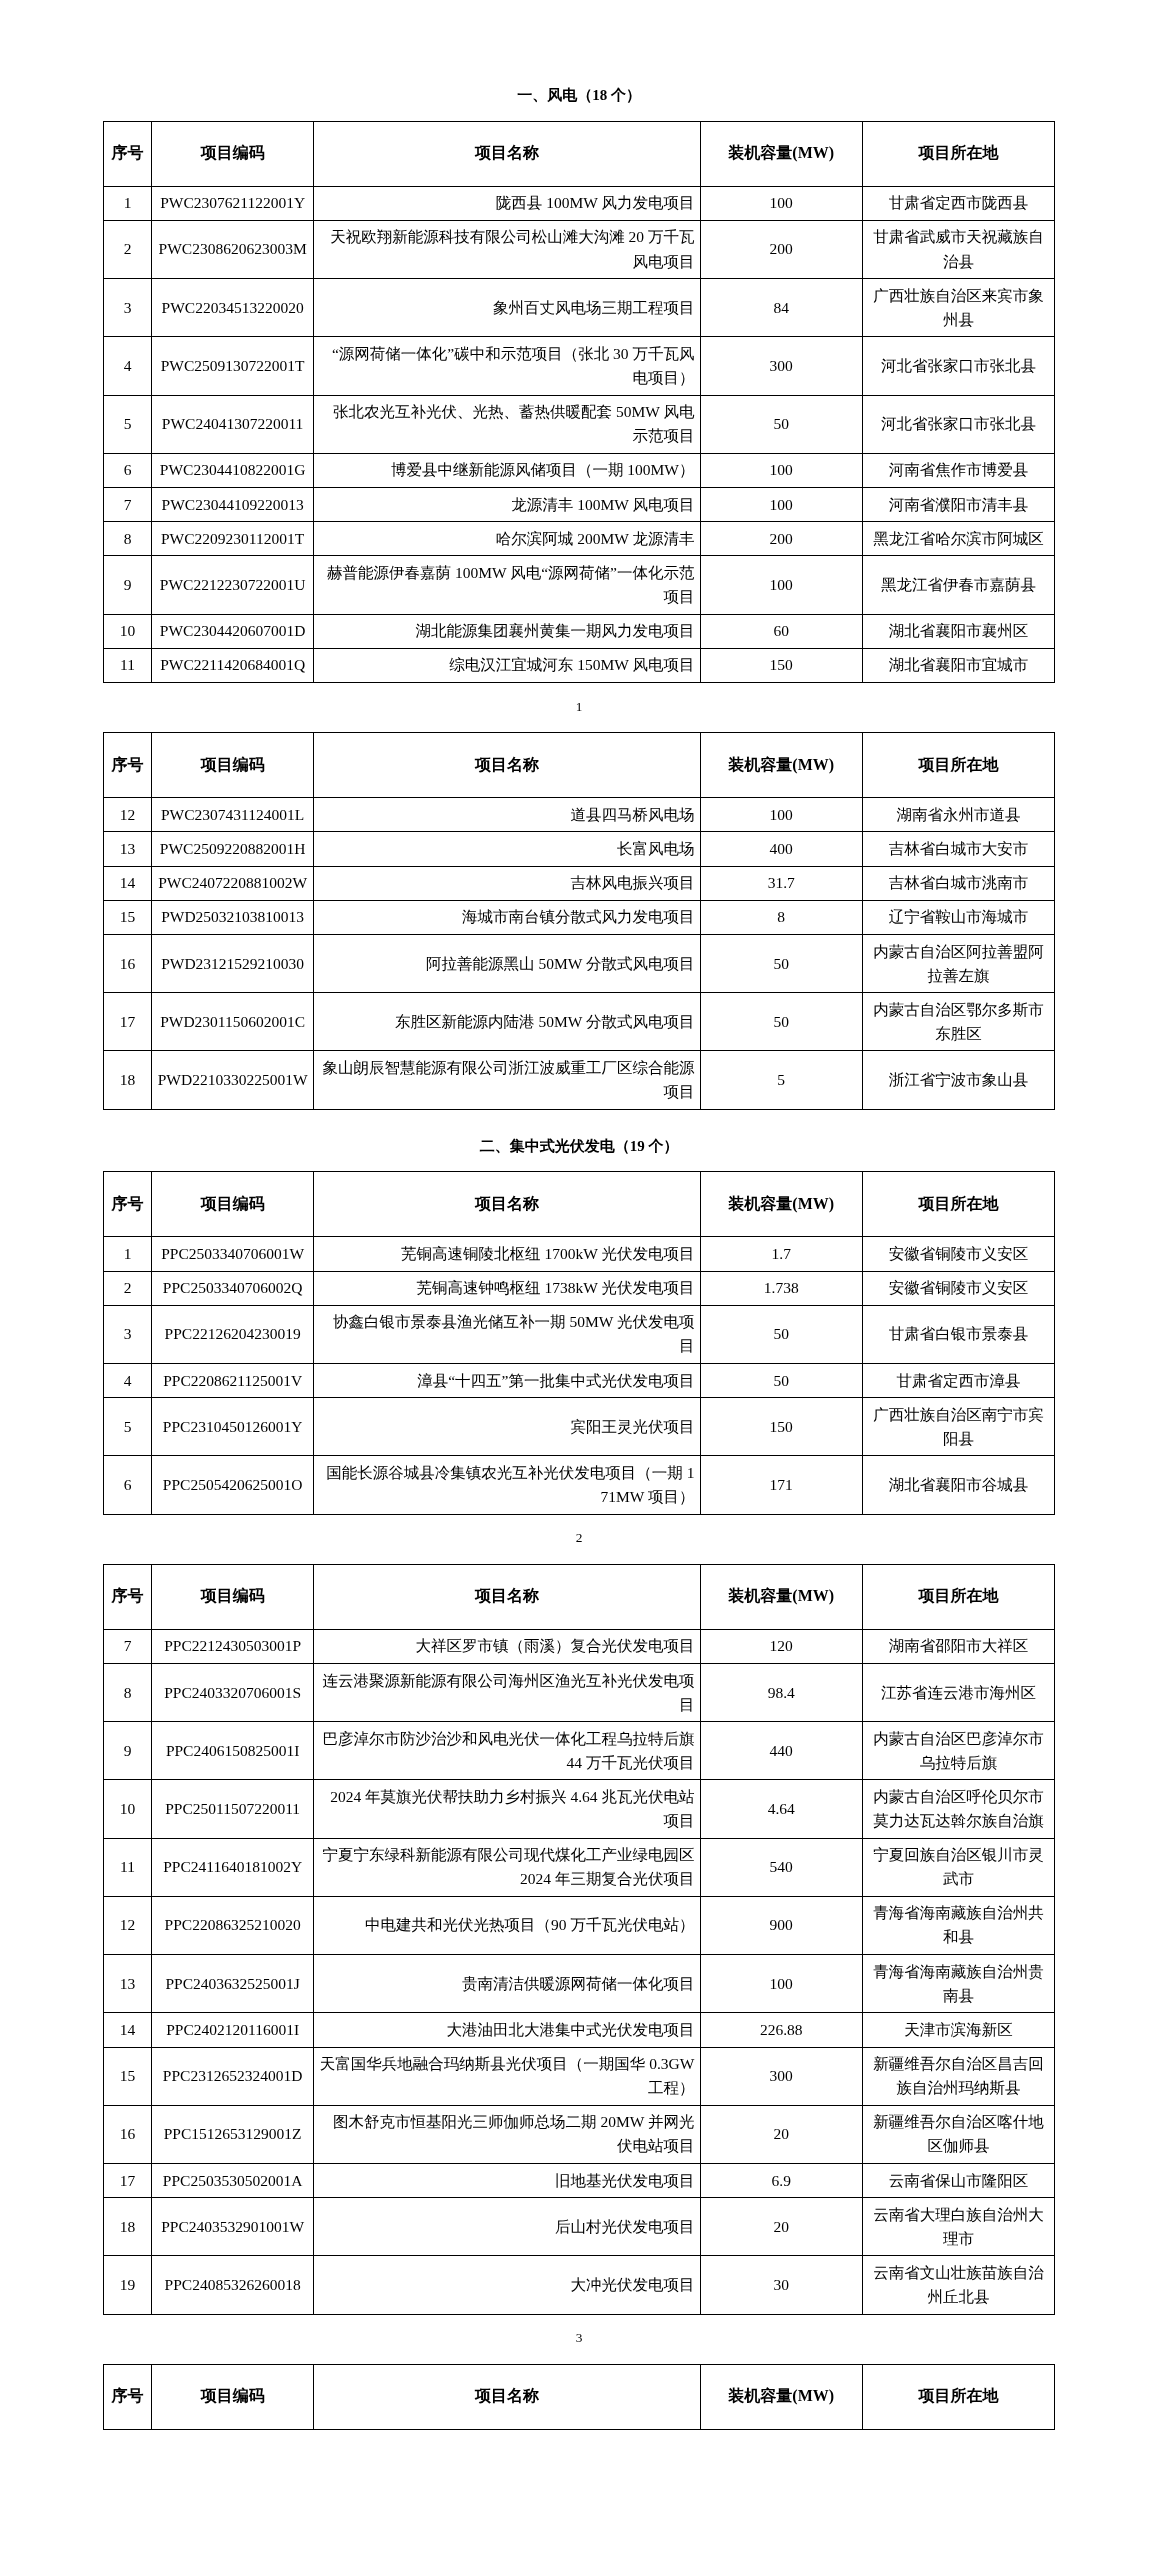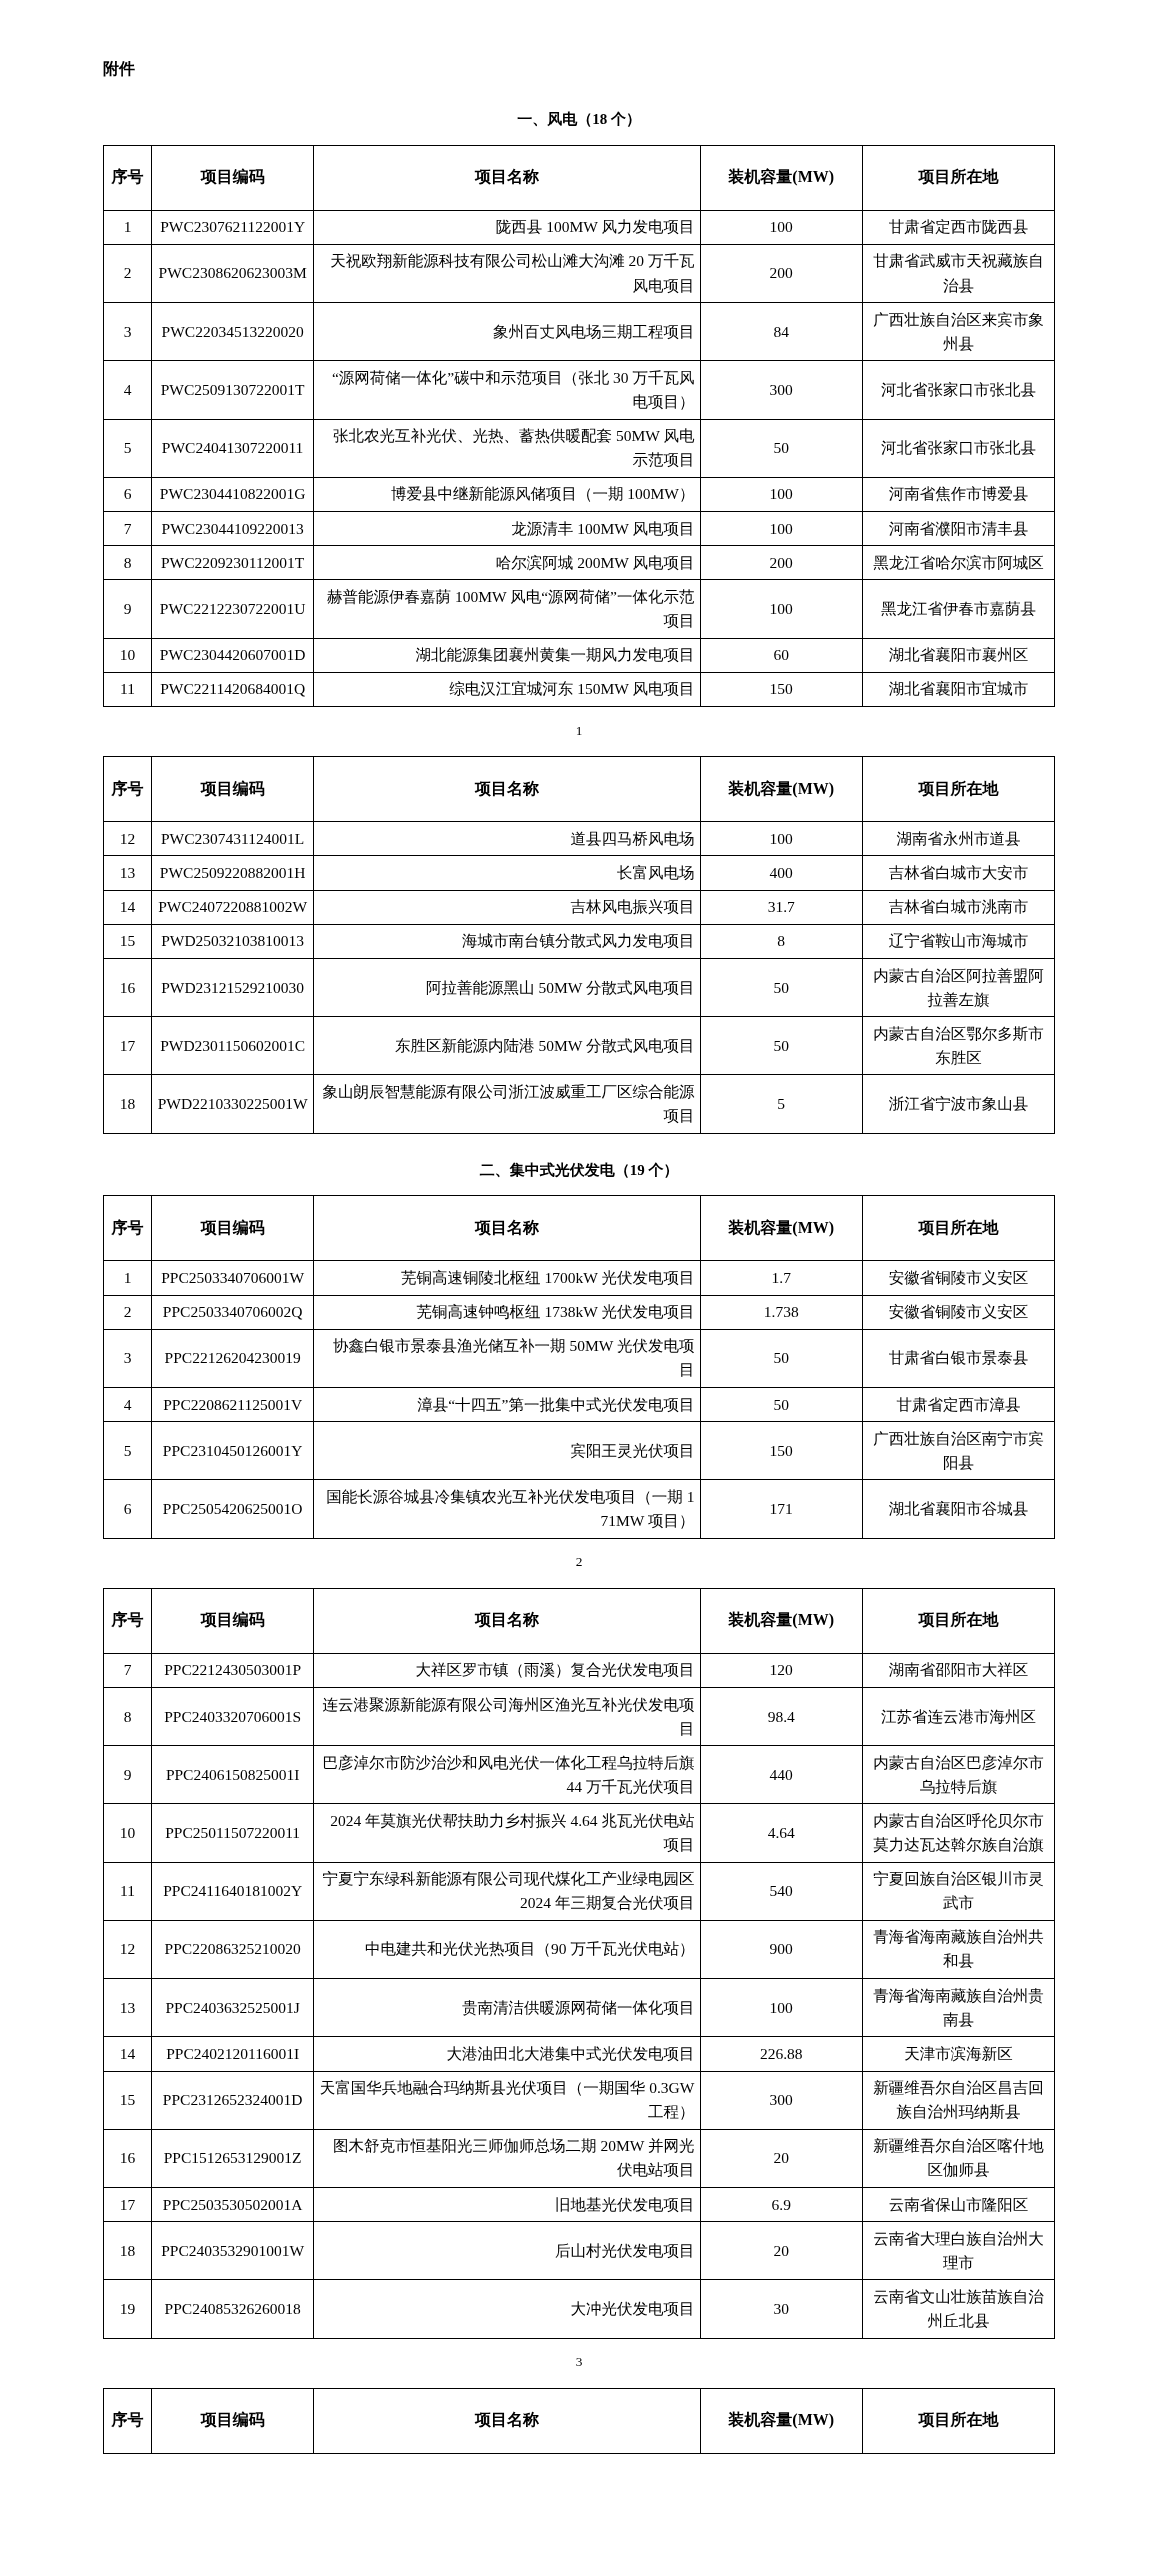--- a/index.html
+++ b/index.html
@@ -19,21 +19,20 @@
   table.proj td.col-name { text-align:right; }
   col.c-index { width:48px; } col.c-code { width:162px; } col.c-name { width:386px; }
   col.c-capacity { width:162px; } col.c-location { width:192px; }
   .page-number { text-align:center; font-size:13.4px; margin:15.5px 0 17.5px 0; }
 </style>
 </head>
 <body>
 
 <div class="page">
 
-  <div class="attachment">附件</div>
 
   <div class="section-title">一、风电（18 个）</div>
 
   <table class="proj">
     <colgroup>
         <col class="c-index">
         <col class="c-code">
         <col class="c-name">
         <col class="c-capacity">
         <col class="c-location">
@@ -93,21 +92,21 @@
         <tr>
           <td class="col-index">7</td>
           <td class="col-code">PWC23044109220013</td>
           <td class="col-name">龙源清丰 100MW 风电项目</td>
           <td class="col-capacity">100</td>
           <td class="col-location">河南省濮阳市清丰县</td>
         </tr>
         <tr>
           <td class="col-index">8</td>
           <td class="col-code">PWC2209230112001T</td>
-          <td class="col-name">哈尔滨阿城 200MW 风电项目</td>
+          <td class="col-name">哈尔滨阿城 200MW 龙源清丰</td>
           <td class="col-capacity">200</td>
           <td class="col-location">黑龙江省哈尔滨市阿城区</td>
         </tr>
         <tr>
           <td class="col-index">9</td>
           <td class="col-code">PWC2212230722001U</td>
           <td class="col-name">赫普能源伊春嘉荫 100MW 风电“源网荷储”一体化示范项目</td>
           <td class="col-capacity">100</td>
           <td class="col-location">黑龙江省伊春市嘉荫县</td>
         </tr>

